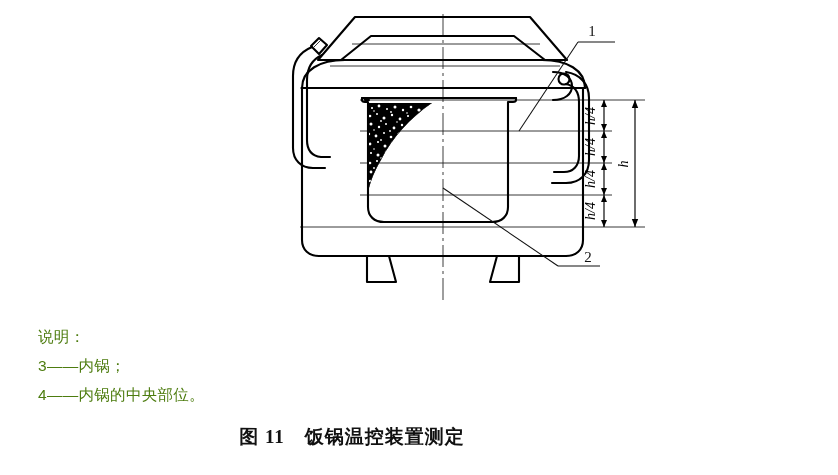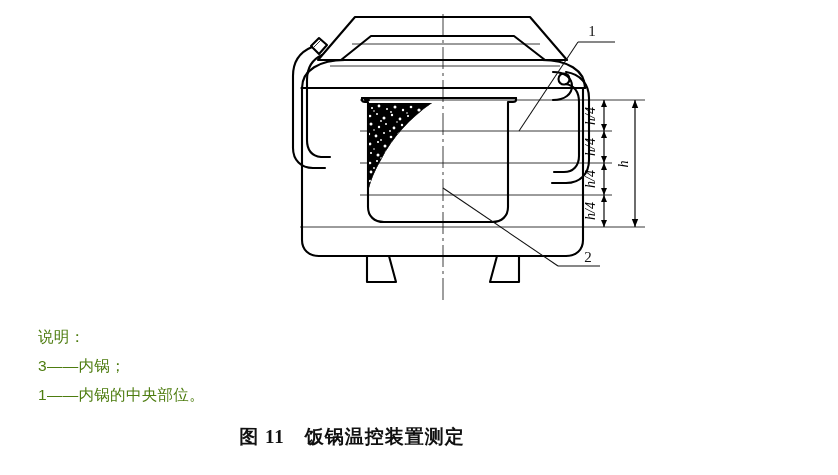--- a/index.html
+++ b/index.html
@@ -306,18 +306,18 @@
         <text class="lbl-dim" x="595" y="211" text-anchor="middle" transform="rotate(-90 595 211)">h/4</text>
       </g>
     </g>
 
   </g>
     </svg>
 
   <div class="legend-block">
     <div class="legend-line">说明：</div>
     <div class="legend-line">3——内锅；</div>
-    <div class="legend-line">1——内锅的中央部位。</div>
+    <div class="legend-line">4——内锅的中央部位。</div>
   </div>
 
   <div class="figure-caption">图 11　饭锅温控装置测定</div>
 
 </div>
 
 </body></html>

